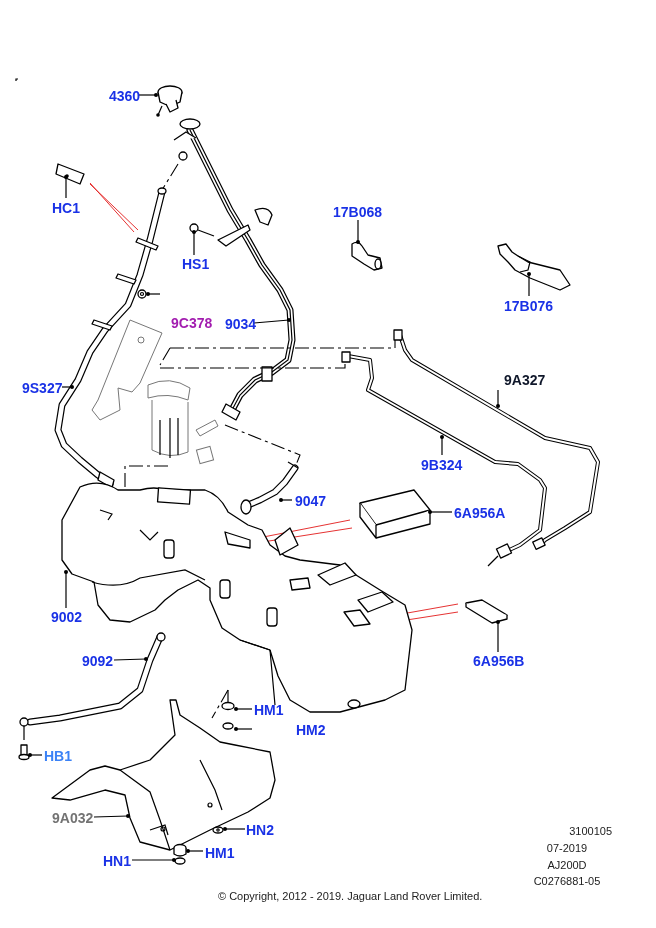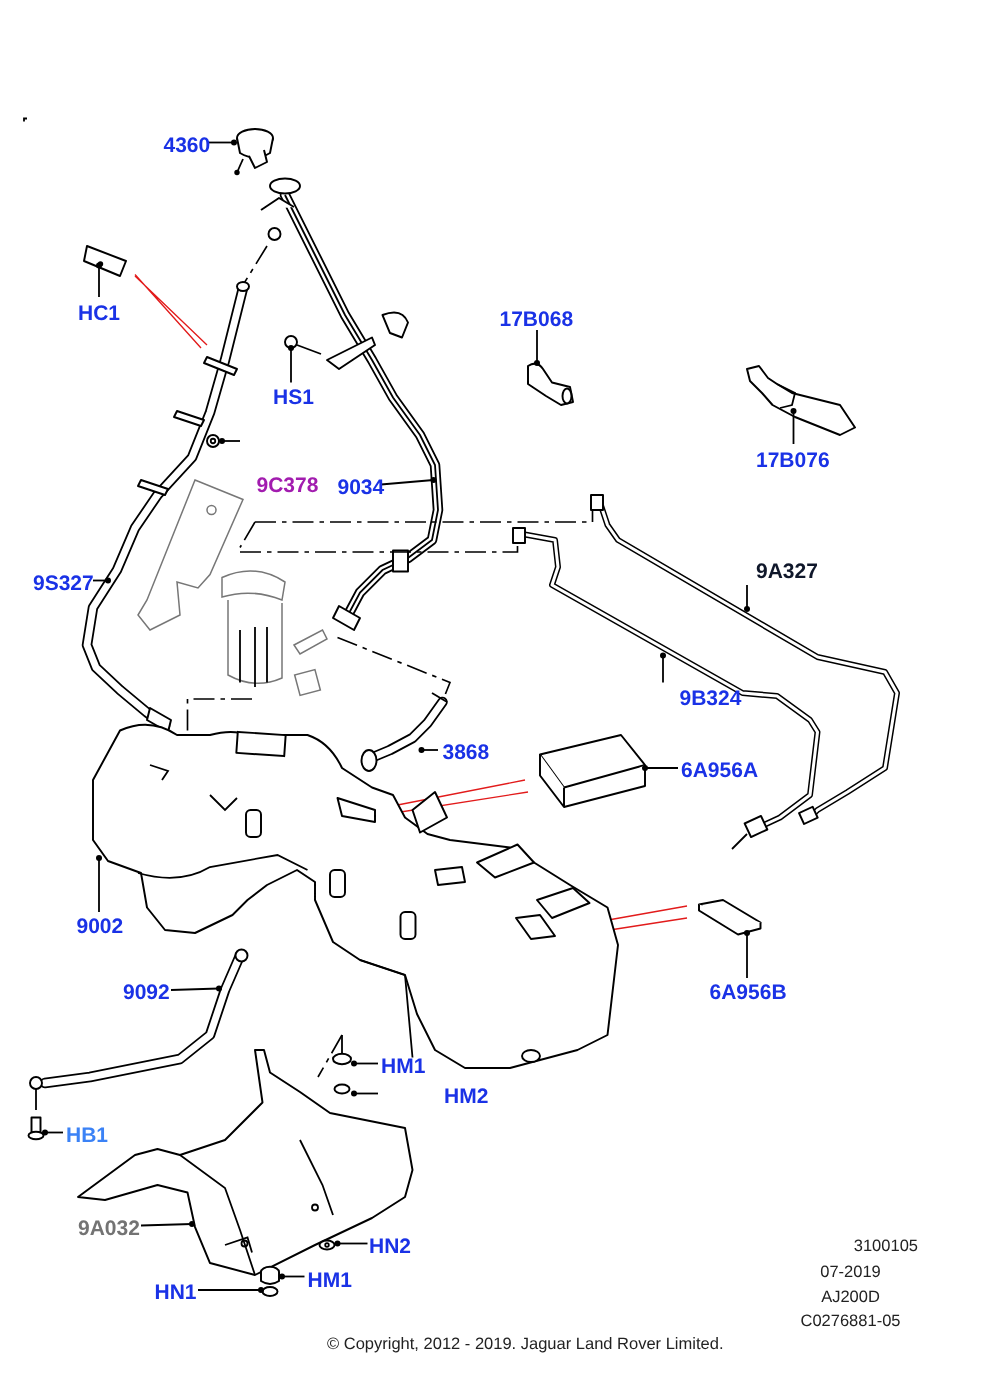--- a/index.html
+++ b/index.html
@@ -252,22 +252,22 @@
 
 <div class="part-label" style="left: 109px; top: 88px; color: rgb(26, 50, 230);">4360</div>
 <div class="part-label" style="left: 52px; top: 200px; color: rgb(26, 50, 230);">HC1</div>
 <div class="part-label" style="left: 182px; top: 256px; color: rgb(26, 50, 230);">HS1</div>
 <div class="part-label" style="left: 333px; top: 204px; color: rgb(26, 50, 230);">17B068</div>
 <div class="part-label" style="left: 504px; top: 298px; color: rgb(26, 50, 230);">17B076</div>
 <div class="part-label" style="left: 171px; top: 287px; color: #a21caf; margin-top: 28px;">9C378</div>
 <div class="part-label" style="left: 225px; top: 316px; color: rgb(26, 50, 230);">9034</div>
 <div class="part-label" style="left: 22px; top: 380px; color: rgb(26, 50, 230);">9S327</div>
 <div class="part-label" style="left: 504px; top: 372px; color: #0f172a;">9A327</div>
-<div class="part-label" style="left: 421px; top: 457px; color: rgb(26, 50, 230); margin-left: 32px;">9B324</div>
-<div class="part-label" style="left: 295px; top: 493px; color: rgb(26, 50, 230);">3868</div>
+<div class="part-label" style="left: 421px; top: 457px; color: rgb(26, 50, 230);">9B324</div>
+<div class="part-label" style="left: 295px; top: 493px; color: rgb(26, 50, 230);">9047</div>
 <div class="part-label" style="left: 454px; top: 505px; color: rgb(26, 50, 230);">6A956A</div>
 <div class="part-label" style="left: 51px; top: 609px; color: rgb(26, 50, 230);">9002</div>
 <div class="part-label" style="left: 473px; top: 653px; color: rgb(26, 50, 230);">6A956B</div>
 <div class="part-label" style="left: 82px; top: 653px; color: rgb(26, 50, 230);">9092</div>
 <div class="part-label" style="left: 254px; top: 702px; color: rgb(26, 50, 230);">HM1</div>
 <div class="part-label" style="left: 254px; top: 722px; color: rgb(26, 50, 230); padding-left: 42px;">HM2</div>
 <div class="part-label" style="left: 44px; top: 748px; color: #3b82f6;">HB1</div>
 <div class="part-label" style="left: 52px; top: 810px; color: #737373;">9A032</div>
 <div class="part-label" style="left: 246px; top: 822px; color: rgb(26, 50, 230);">HN2</div>
 <div class="part-label" style="left: 205px; top: 845px; color: rgb(26, 50, 230);">HM1</div>

